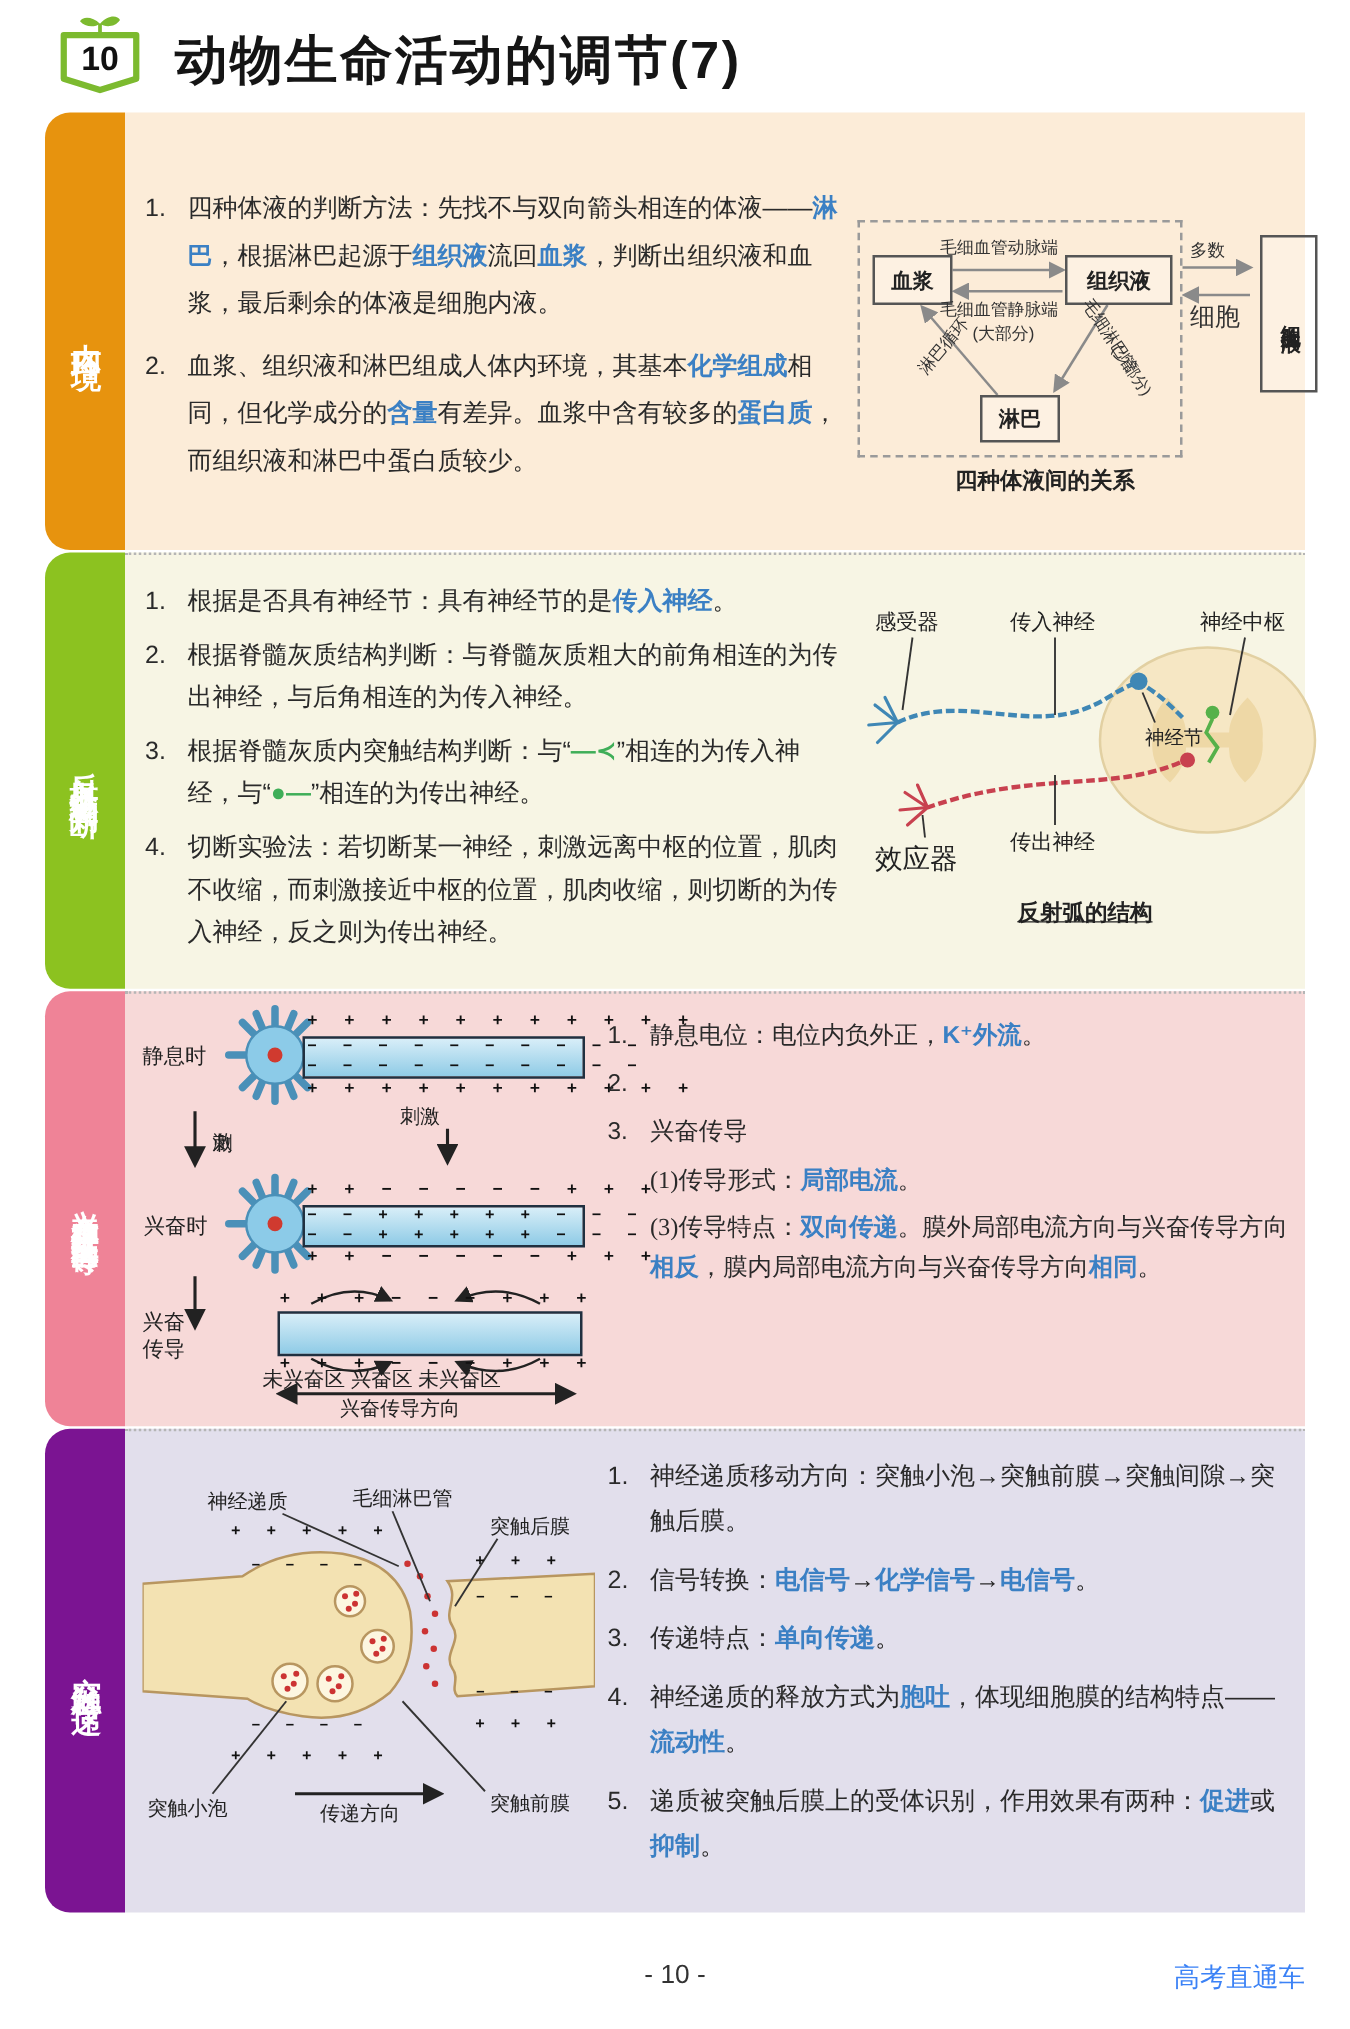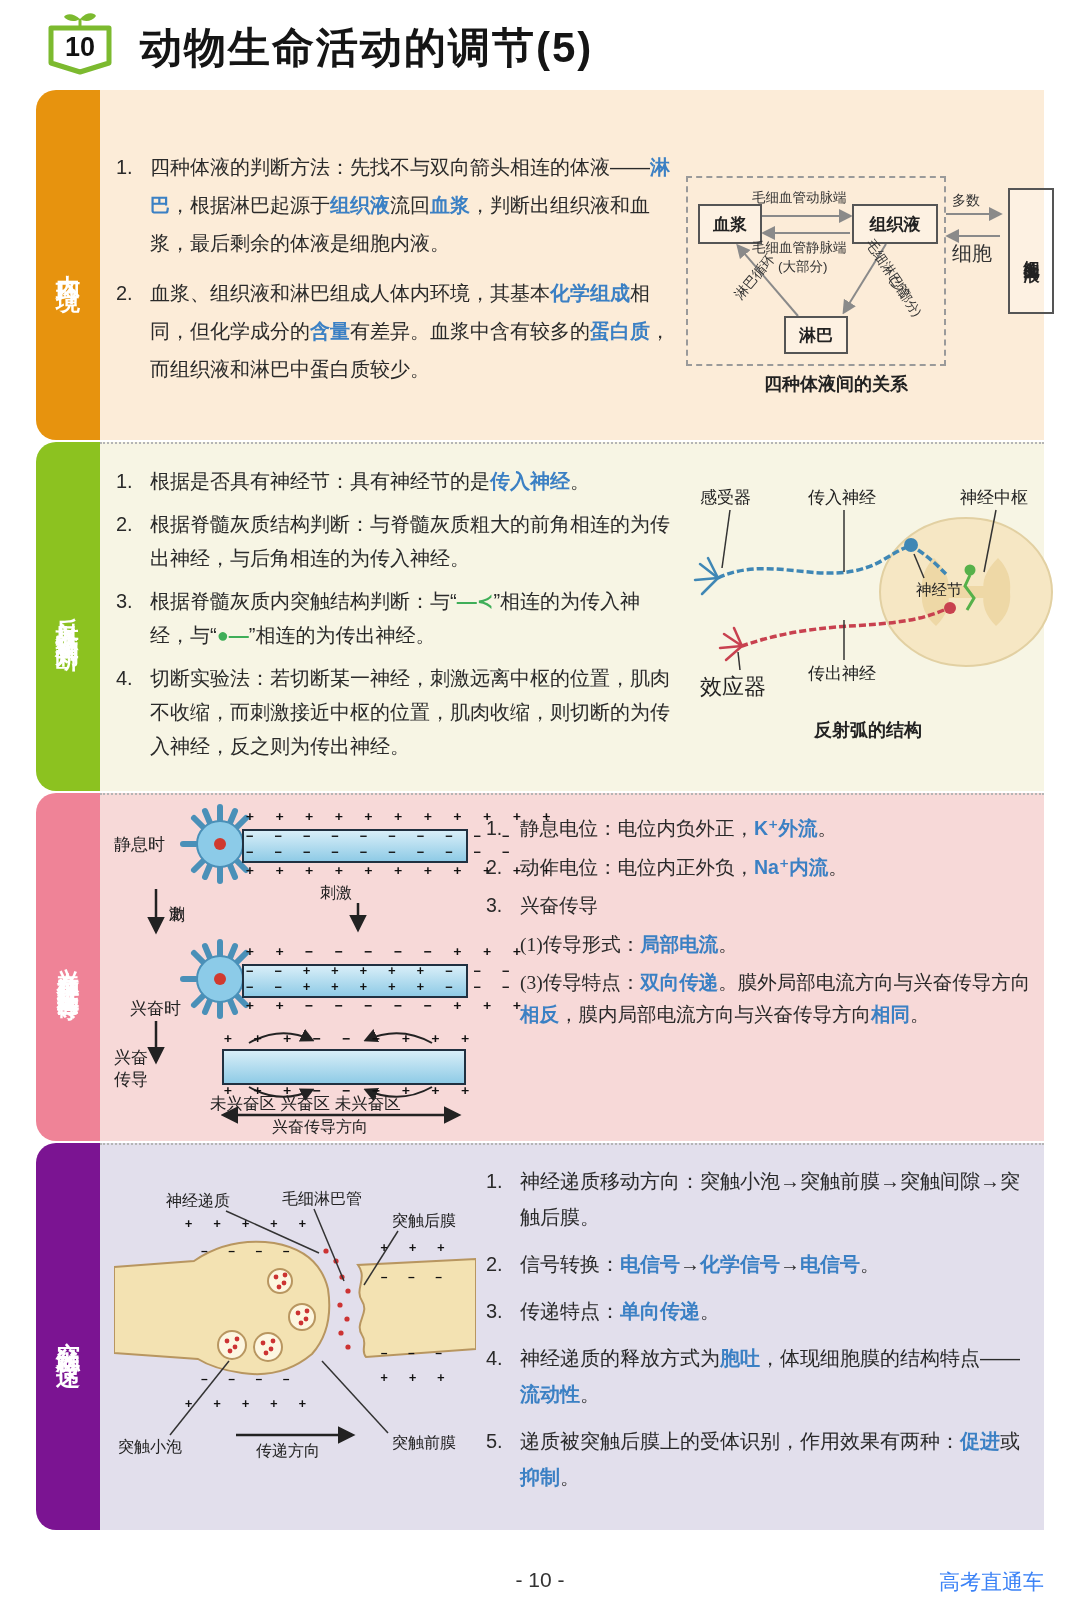--- a/index.html
+++ b/index.html
@@ -98,21 +98,21 @@
   <div class="hdr">
     <div class="badge">
       <svg width="76" height="70" viewBox="0 0 76 70">
         <path d="M38,16 V8" stroke="#7cba2f" stroke-width="3" fill="none"></path>
         <path d="M38,8 C32,2 24,2 22,6 C26,11 34,11 38,8 Z" fill="#7cba2f"></path>
         <path d="M38,8 C44,1 52,1 54,5 C50,11 42,11 38,8 Z" fill="#7cba2f"></path>
         <path d="M9,17 H67 V52 L38,61 L9,52 Z" fill="#ffffff" stroke="#7cba2f" stroke-width="5" stroke-linejoin="round"></path>
         <text x="38" y="45" text-anchor="middle" font-size="27" font-weight="bold" fill="#111" font-family="Liberation Sans, sans-serif">10</text>
       </svg>
     </div>
-    <div class="title">动物生命活动的调节(5)</div>
+    <div class="title">动物生命活动的调节(7)</div>
   </div>
 
   <div class="section s1" style="top:90px;height:350px;">
     <div class="tab">
       <div class="tab-text">内环境</div>
     </div>
     <div class="content">
       <div class="points" style="left:16px;top:58px;width:558px;">
           <div class="point">
             <span class="pnum">1.</span>
@@ -216,21 +216,21 @@
             <line x1="166" y1="180" x2="166" y2="140"></line>
             <line x1="62" y1="190" x2="60" y2="172"></line>
           </g>
         </svg>
         <div class="dlabel" style="left:22px;top:6px;font-size:17px;text-align:right;">感受器</div>
         <div class="dlabel" style="left:130px;top:6px;font-size:17px;">传入神经</div>
         <div class="dlabel" style="left:282px;top:6px;font-size:17px;">神经中枢</div>
         <div class="dlabel" style="left:238px;top:100px;font-size:15.5px;">神经节</div>
         <div class="dlabel" style="left:130px;top:182px;font-size:17px;">传出神经</div>
         <div class="dlabel" style="left:22px;top:192px;font-size:22px;">效应器</div>
-        <div class="dcaption" style="left:70px;top:238px;width:240px;">反射弧的结构</div>
+        <div class="dcaption" style="left:70px;top:238px;width:240px;text-decoration:underline;">反射弧的结构</div>
       </div>
     </div>
   </div>
 
   <div class="section s3" style="top:793px;height:348px;">
     <div class="tab">
       <div class="tab-text">兴奋在神经纤维上的传导</div>
     </div>
     <div class="content dotted">
 
@@ -256,21 +256,21 @@
         <div class="rowlab" style="left:0px;top:30px;">静息时</div>
         <div class="axon" style="left:128px;top:26px;width:222px;"></div>
         <div class="crow" style="left:132px;top:6px;width:218px;">+ + + + + + + + + + +</div>
         <div class="crow" style="left:132px;top:26px;width:218px;font-size:12px;">− − − − − − − − − −</div>
         <div class="crow" style="left:132px;top:42px;width:218px;font-size:12px;">− − − − − − − − − −</div>
         <div class="crow" style="left:132px;top:60px;width:218px;">+ + + + + + + + + + +</div>
 
         <div class="rowlab" style="left:52px;top:90px;writing-mode:vertical-rl;text-orientation:upright;font-size:16px;">刺激</div>
         <div class="rowlab" style="left:206px;top:80px;font-size:16px;">刺激</div>
 
-        <div class="rowlab" style="left:16px;top:166px;margin-top:28px;">兴奋时</div>
+        <div class="rowlab" style="left:1px;top:166px;">兴奋时</div>
         <div class="axon" style="left:128px;top:161px;width:222px;"></div>
         <div class="crow" style="left:132px;top:141px;width:218px;">+ + − − − − − + + +</div>
         <div class="crow" style="left:132px;top:161px;width:218px;font-size:12px;">− − + + + + + − − −</div>
         <div class="crow" style="left:132px;top:177px;width:218px;font-size:12px;">− − + + + + + − − −</div>
         <div class="crow" style="left:132px;top:195px;width:218px;">+ + − − − − − + + +</div>
 
         <div class="rowlab" style="left:0px;top:244px;width:40px;white-space:normal;line-height:1.3;">兴奋传导</div>
         <div class="axon" style="left:108px;top:246px;width:240px;height:32px;"></div>
         <div class="crow" style="left:110px;top:228px;width:236px;">+ + + − − − + + +</div>
         <div class="crow" style="left:110px;top:280px;width:236px;">+ + + − − − + + +</div>
@@ -278,21 +278,20 @@
         <div class="rowlab" style="left:158px;top:314px;font-size:16px;">兴奋传导方向</div>
       </div>
 
       <div class="points" style="left:386px;top:18px;width:552px;">
           <div class="point">
             <span class="pnum">1.</span>
             <span class="ptext"><span>静息电位：电位内负外正，</span><span class="hl-blue">K⁺外流</span><span>。</span></span>
           </div>
           <div class="point">
             <span class="pnum">2.</span>
-            <span class="ptext"><span>动作电位：电位内正外负，</span><span class="hl-blue">Na⁺内流</span><span>。</span></span>
           </div>
           <div class="point">
             <span class="pnum">3.</span>
             <span class="ptext"><span>兴奋传导</span></span>
           </div>
           <div class="point sub">
             <span class="ptext"><span>(1)传导形式：</span><span class="hl-blue">局部电流</span><span>。</span></span>
           </div>
           <div class="point sub">
             <span class="ptext"><span>(3)传导特点：</span><span class="hl-blue">双向传递</span><span>。膜外局部电流方向与兴奋传导方向</span><span class="hl-blue">相反</span><span>，膜内局部电流方向与兴奋传导方向</span><span class="hl-blue">相同</span><span>。</span></span>

